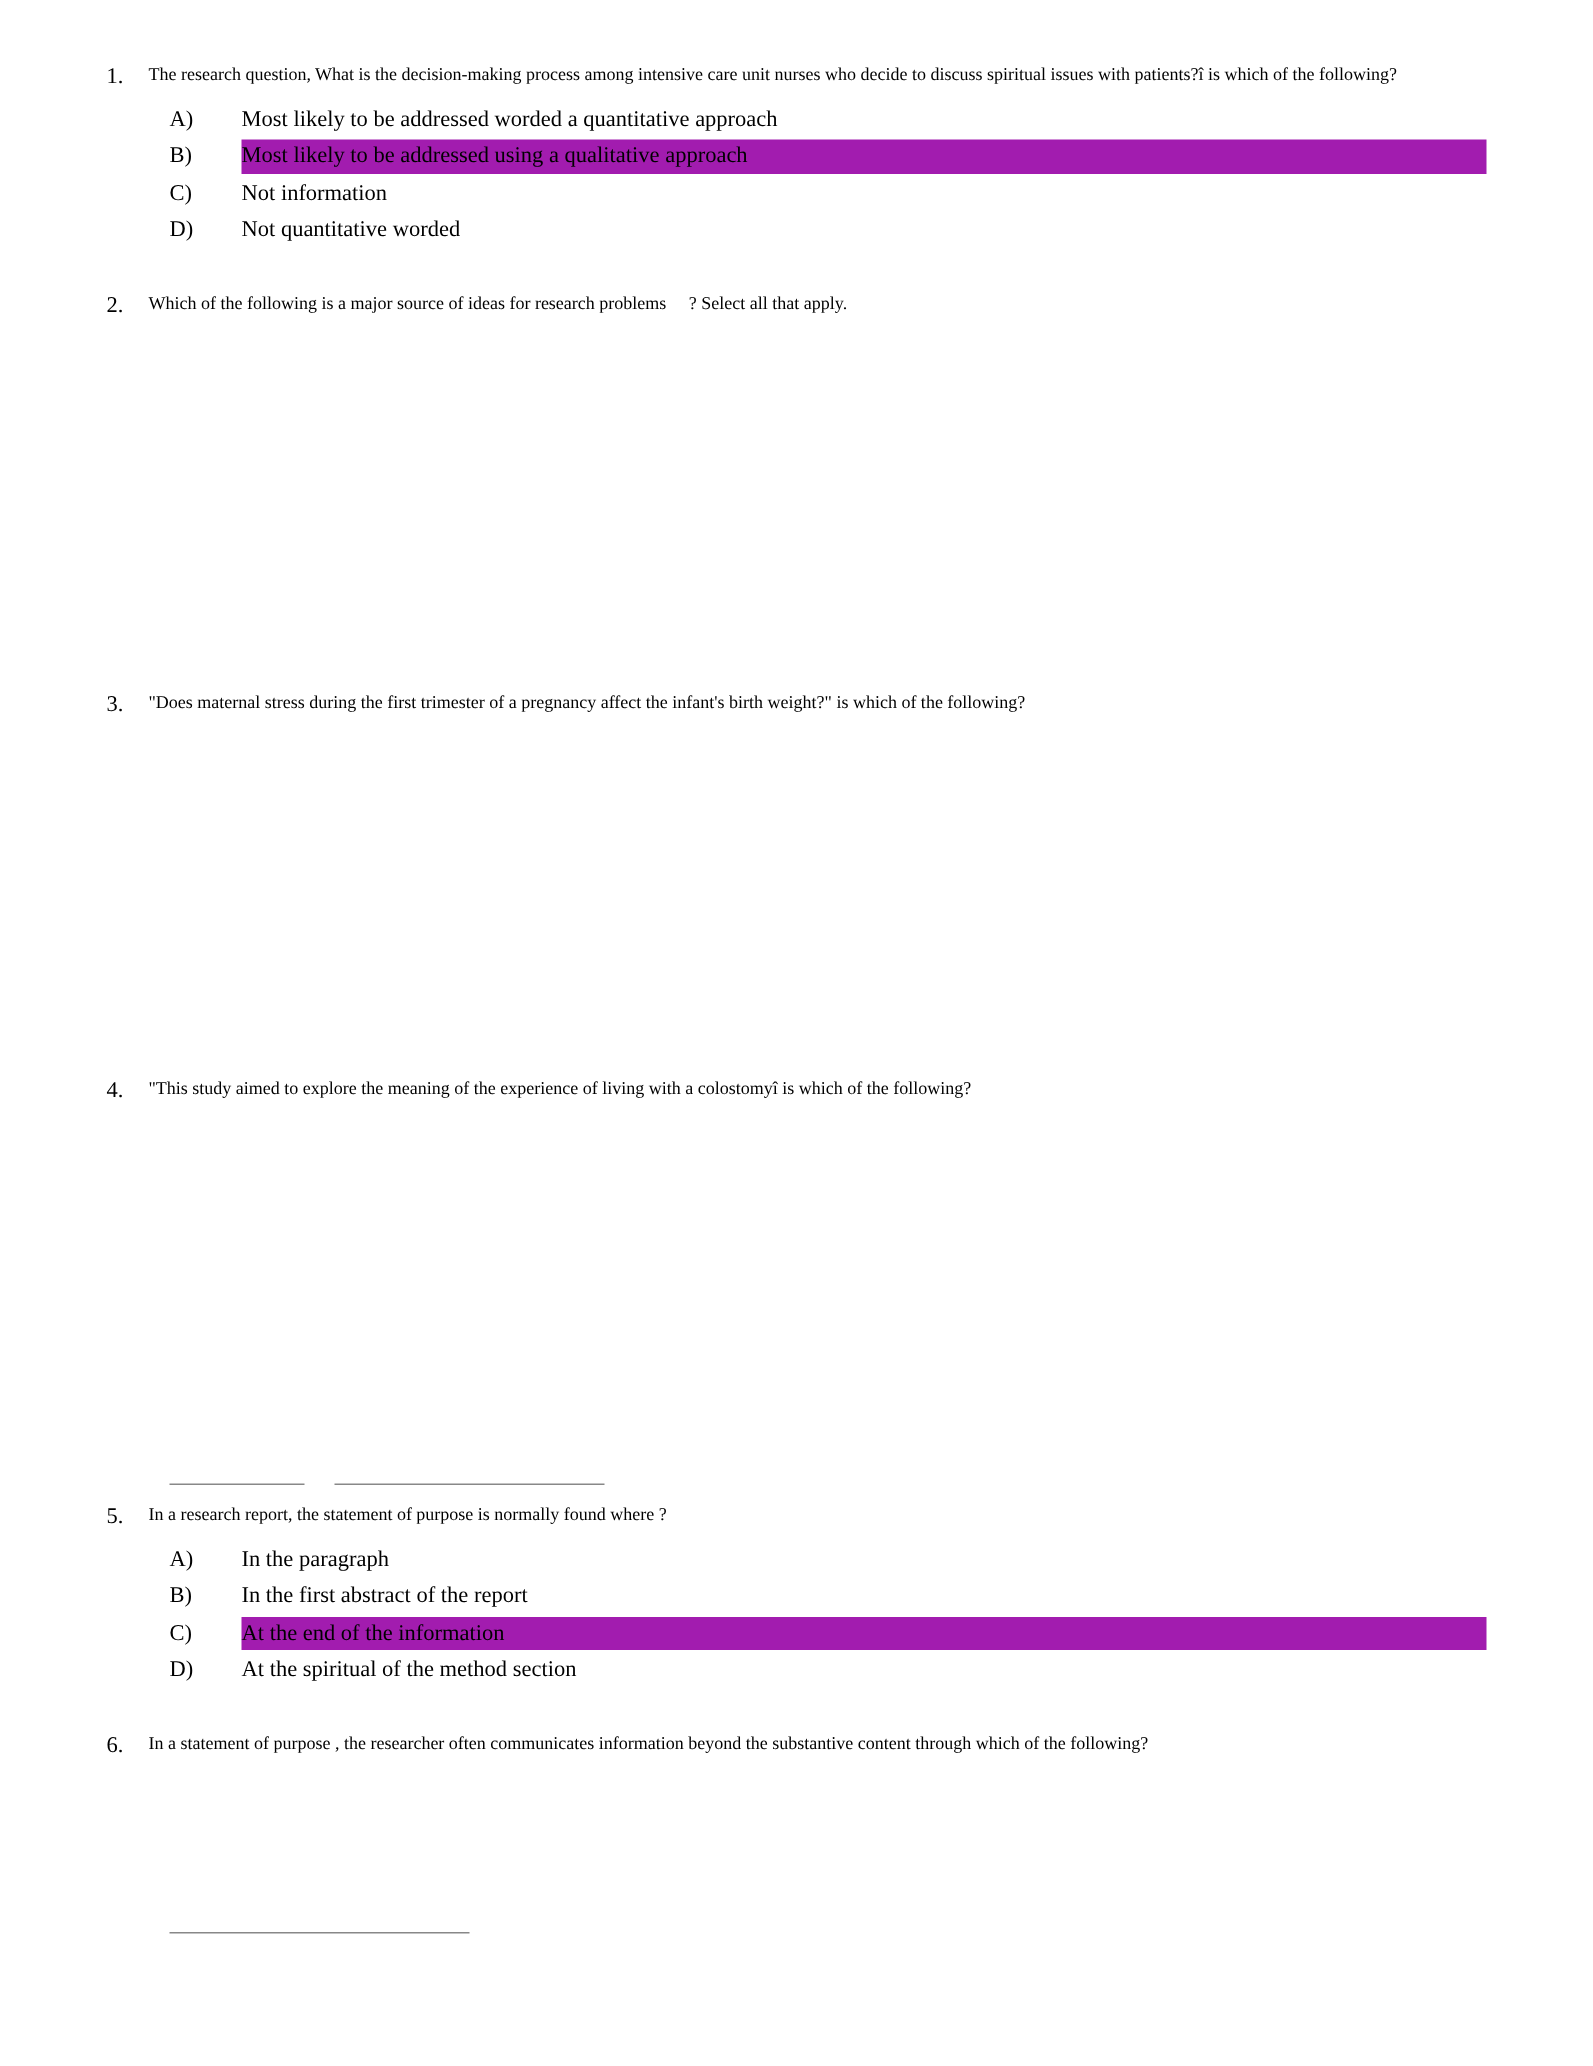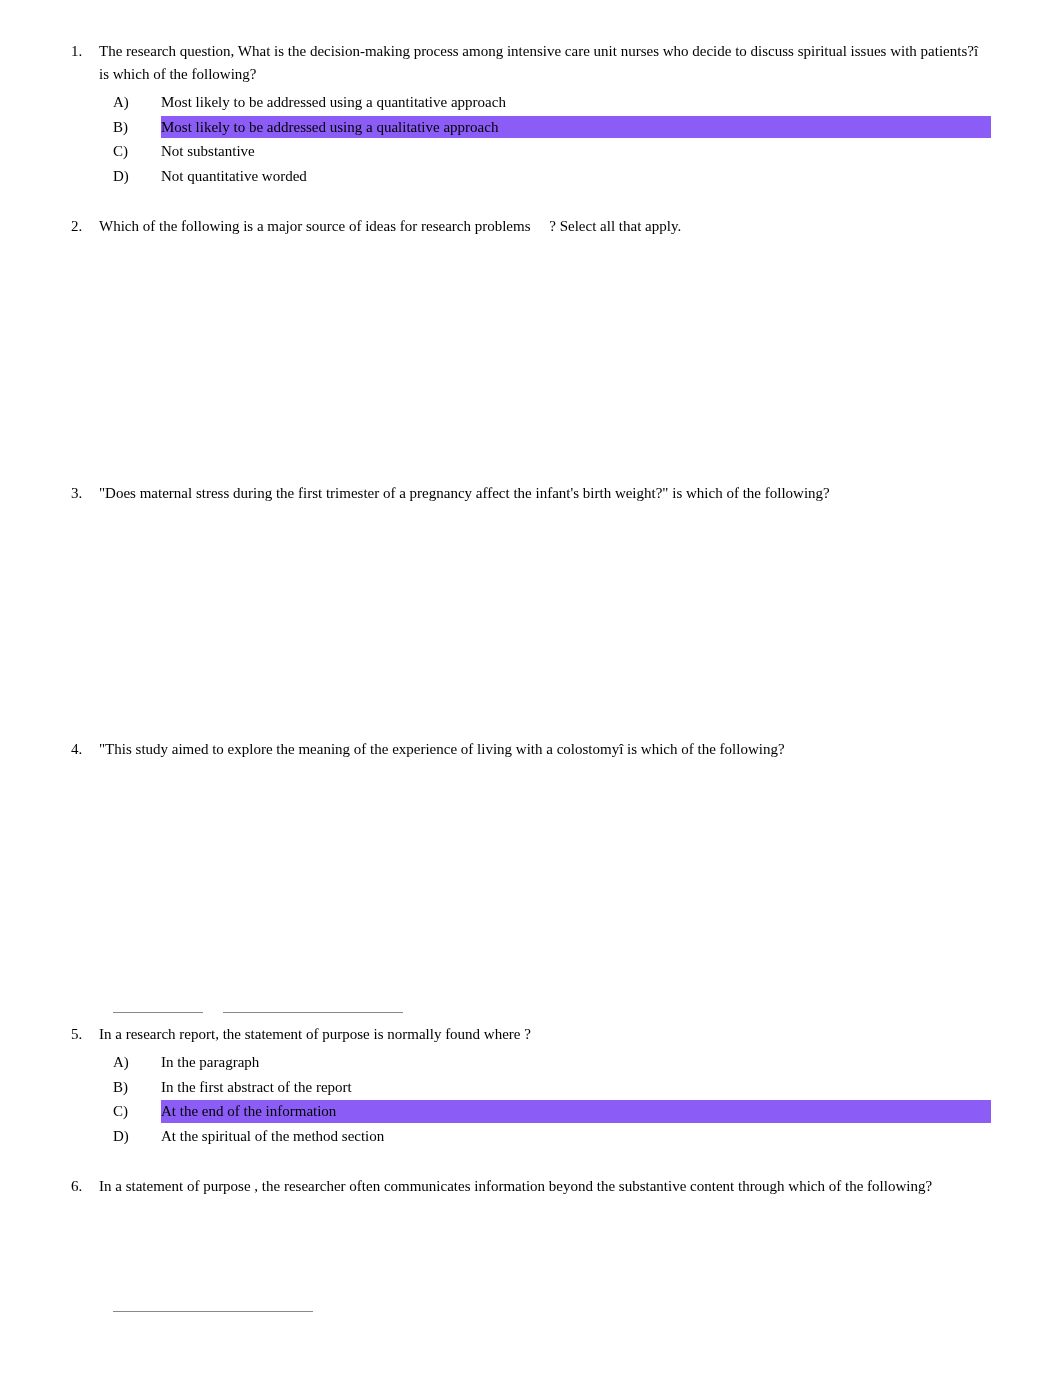--- a/index.html
+++ b/index.html
@@ -35,21 +35,21 @@
     }
 
     .question-number {
       min-width: 28px;
       font-size: 15px;
       line-height: 1.5;
     }
 
     .question-body {
       flex: 1;
-      font-size: 15px;
+      font-size: 12px;
       line-height: 1.5;
     }
 
     .options-list {
       list-style: none;
       padding-left: 42px;
       margin-top: 4px;
     }
 
     .option-item {
@@ -63,21 +63,21 @@
     .option-letter {
       min-width: 48px;
       font-size: 15px;
     }
 
     .option-text {
       flex: 1;
     }
 
     .highlight-yellow {
-      background-color: #8b5cf6;
+      background-color: #a21caf;
     }
 
     
     .pre-q5-lines {
       display: flex;
       gap: 20px;
       padding-left: 42px;
       margin-bottom: 10px;
       margin-top: 6px;
     }
@@ -110,29 +110,29 @@
 <div class="page-content">
 
   <div class="question-block">
     <div class="question-text">
       <span class="question-number">1.</span>
       <span class="question-body">The research question, What is the decision-making process among intensive care unit nurses who decide to discuss spiritual issues with patients?î is which of the following?</span>
     </div>
     <ul class="options-list">
       <li class="option-item">
         <span class="option-letter">A)</span>
-        <span class="option-text">Most likely to be addressed using a quantitative approach</span>
+        <span class="option-text">Most likely to be addressed worded a quantitative approach</span>
       </li>
       <li class="option-item">
         <span class="option-letter">B)</span>
         <span class="option-text highlight-yellow">Most likely to be addressed using a qualitative approach</span>
       </li>
       <li class="option-item">
         <span class="option-letter">C)</span>
-        <span class="option-text">Not substantive</span>
+        <span class="option-text">Not information</span>
       </li>
       <li class="option-item">
         <span class="option-letter">D)</span>
         <span class="option-text">Not quantitative worded</span>
       </li>
     </ul>
   </div>
 
   <div class="question-block">
     <div class="question-text">

